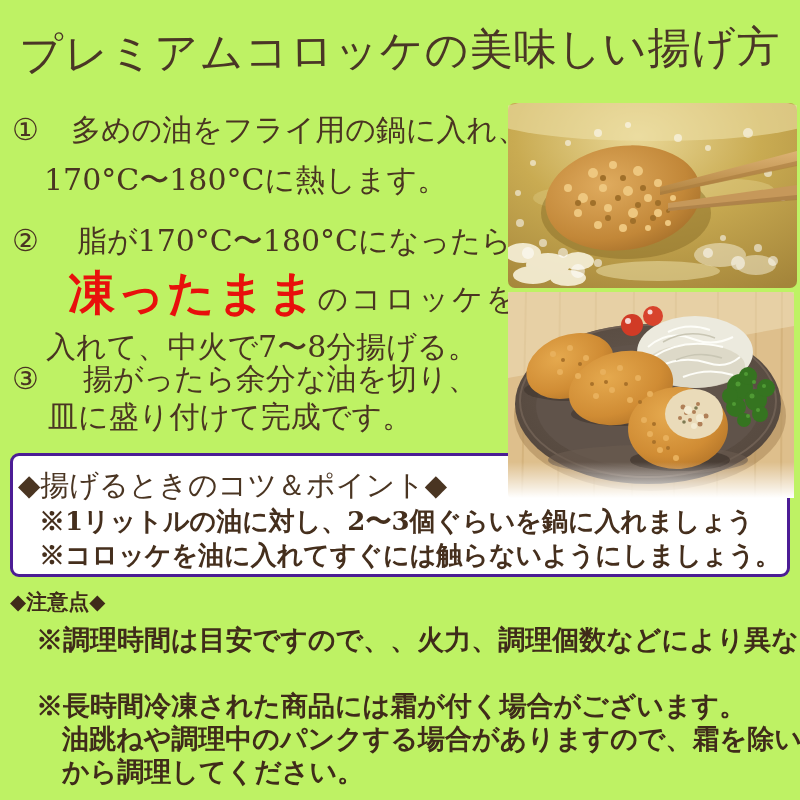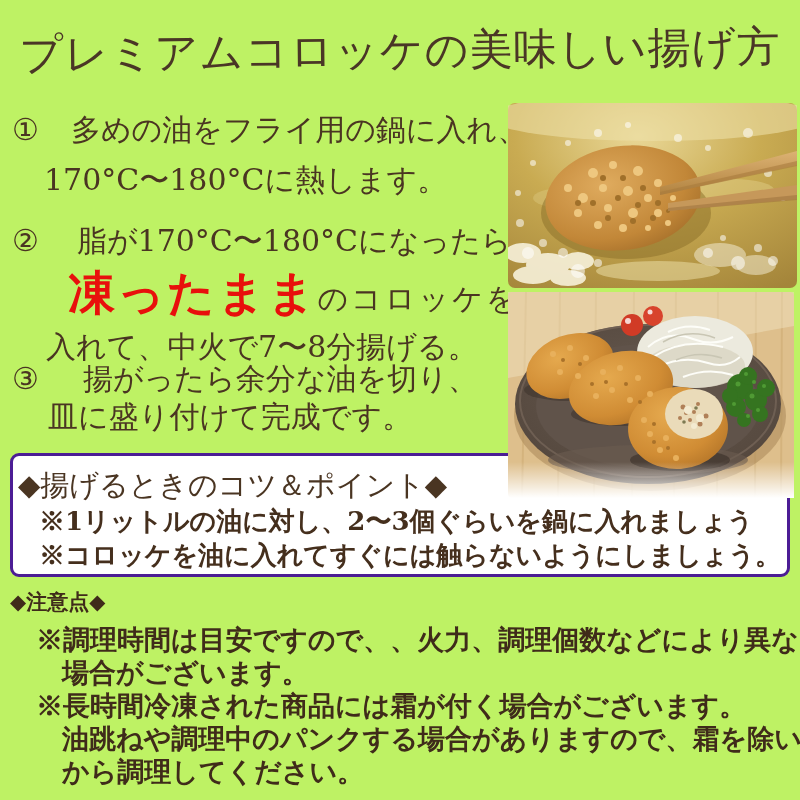--- a/index.html
+++ b/index.html
@@ -310,18 +310,17 @@
   </div>
 
   <div class="tips-box">
     <div class="tips-heading">◆揚げるときのコツ＆ポイント◆</div>
     <div class="tips-item i1">※1リットルの油に対し、2〜3個ぐらいを鍋に入れましょう</div>
     <div class="tips-item i2">※コロッケを油に入れてすぐには触らないようにしましょう。</div>
   </div>
 
   <div class="abs notes-heading">◆注意点◆</div>
   <div class="abs note-line" style="left:36px;top:622px;">※調理時間は目安ですので、、火力、調理個数などにより異なる</div>
-  <div class="abs note-line" style="left:62px;top:655px;">場合がございます。</div>
   <div class="abs note-line" style="left:36px;top:688px;">※長時間冷凍された商品には霜が付く場合がございます。</div>
   <div class="abs note-line" style="left:62px;top:721px;">油跳ねや調理中のパンクする場合がありますので、霜を除いて</div>
   <div class="abs note-line" style="left:62px;top:754px;">から調理してください。</div>
 
 </div>
 
 </body></html>

